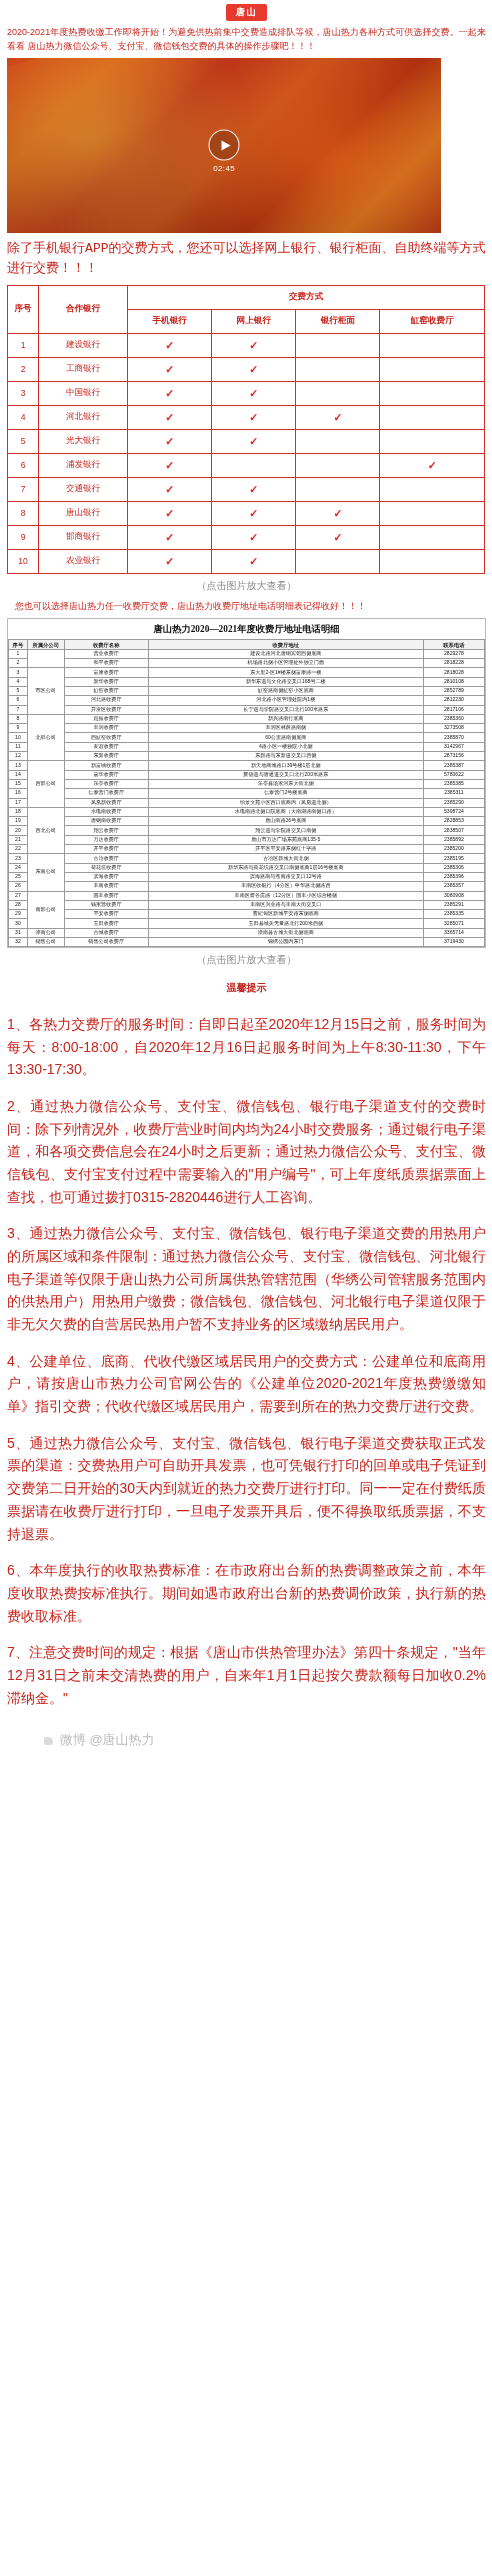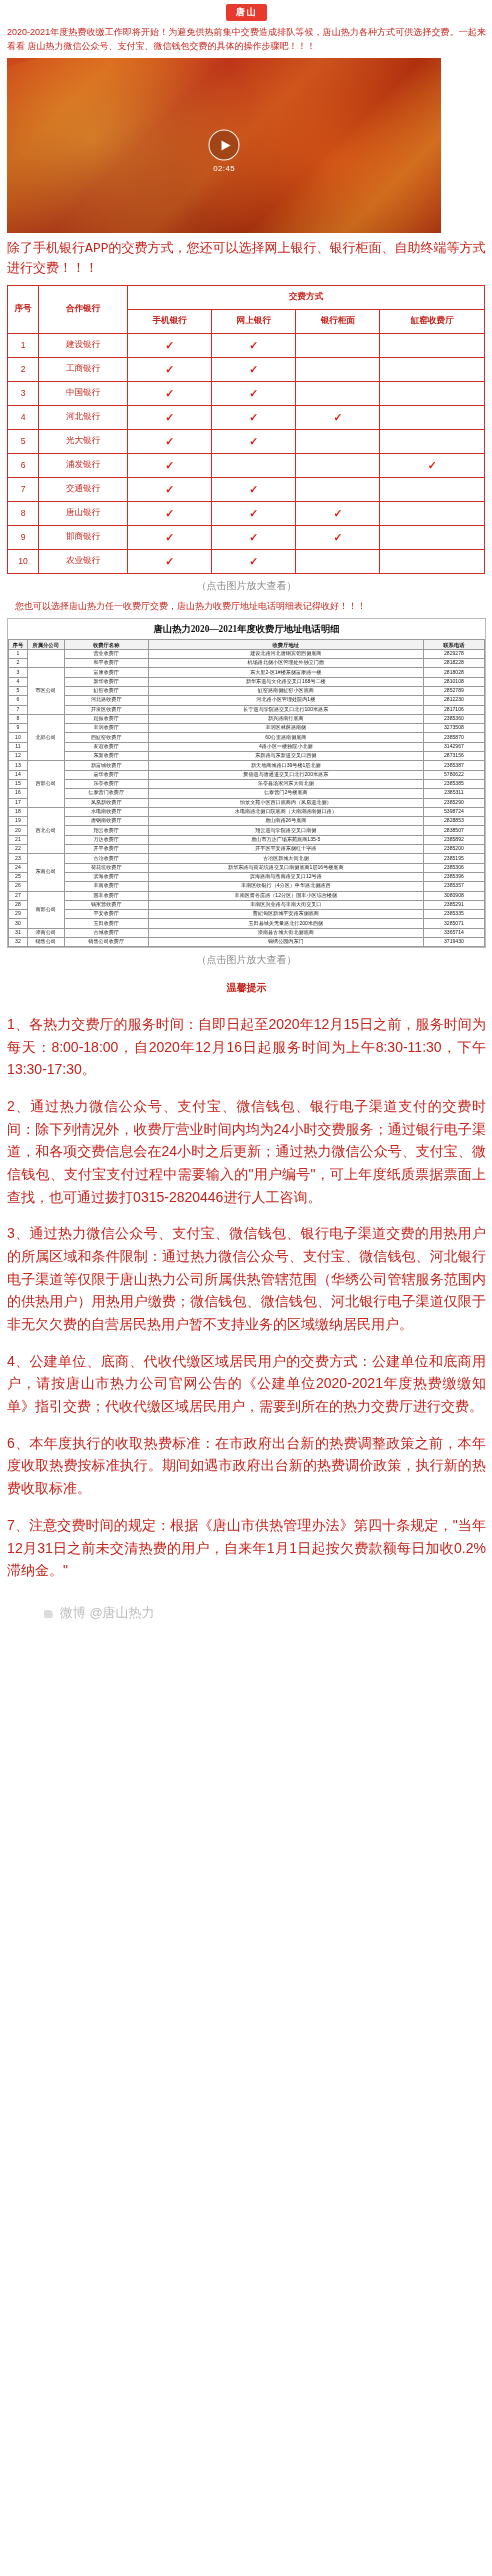--- a/index.html
+++ b/index.html
@@ -531,20 +531,21 @@
   </div>
 
   <div class="center-note">（点击图片放大查看）</div>
 
   <div class="tips-title">温馨提示</div>
   <div class="tips" id="tips-body">
       <p class="tip">1、各热力交费厅的服务时间：自即日起至2020年12月15日之前，服务时间为每天：8:00-18:00，自2020年12月16日起服务时间为上午8:30-11:30，下午13:30-17:30。</p>
       <p class="tip">2、通过热力微信公众号、支付宝、微信钱包、银行电子渠道支付的交费时间：除下列情况外，收费厅营业时间内均为24小时交费服务；通过银行电子渠道，和各项交费信息会在24小时之后更新；通过热力微信公众号、支付宝、微信钱包、支付宝支付过程中需要输入的"用户编号"，可上年度纸质票据票面上查找，也可通过拨打0315-2820446进行人工咨询。</p>
       <p class="tip">3、通过热力微信公众号、支付宝、微信钱包、银行电子渠道交费的用热用户的所属区域和条件限制：通过热力微信公众号、支付宝、微信钱包、河北银行电子渠道等仅限于唐山热力公司所属供热管辖范围（华绣公司管辖服务范围内的供热用户）用热用户缴费；微信钱包、微信钱包、河北银行电子渠道仅限于非无欠欠费的自营居民热用户暂不支持业务的区域缴纳居民用户。</p>
       <p class="tip">4、公建单位、底商、代收代缴区域居民用户的交费方式：公建单位和底商用户，请按唐山市热力公司官网公告的《公建单位2020-2021年度热费缴缴知单》指引交费；代收代缴区域居民用户，需要到所在的热力交费厅进行交费。</p>
+      <p class="tip">5、通过热力微信公众号、支付宝、微信钱包、银行电子渠道交费获取正式发票的渠道：交费热用户可自助开具发票，也可凭银行打印的回单或电子凭证到交费第二日开始的30天内到就近的热力交费厅进行打印。同一一定在付费纸质票据请在收费厅进行打印，一旦电子发票开具后，便不得换取纸质票据，不支持退票。</p>
       <p class="tip">6、本年度执行的收取热费标准：在市政府出台新的热费调整政策之前，本年度收取热费按标准执行。期间如遇市政府出台新的热费调价政策，执行新的热费收取标准。</p>
       <p class="tip">7、注意交费时间的规定：根据《唐山市供热管理办法》第四十条规定，"当年12月31日之前未交清热费的用户，自来年1月1日起按欠费款额每日加收0.2%滞纳金。"</p>
     </div>
 
   <div class="footer">
     <span class="wb-logo"></span>
     <span>微博 @唐山热力</span>
   </div>
 </div>
 

